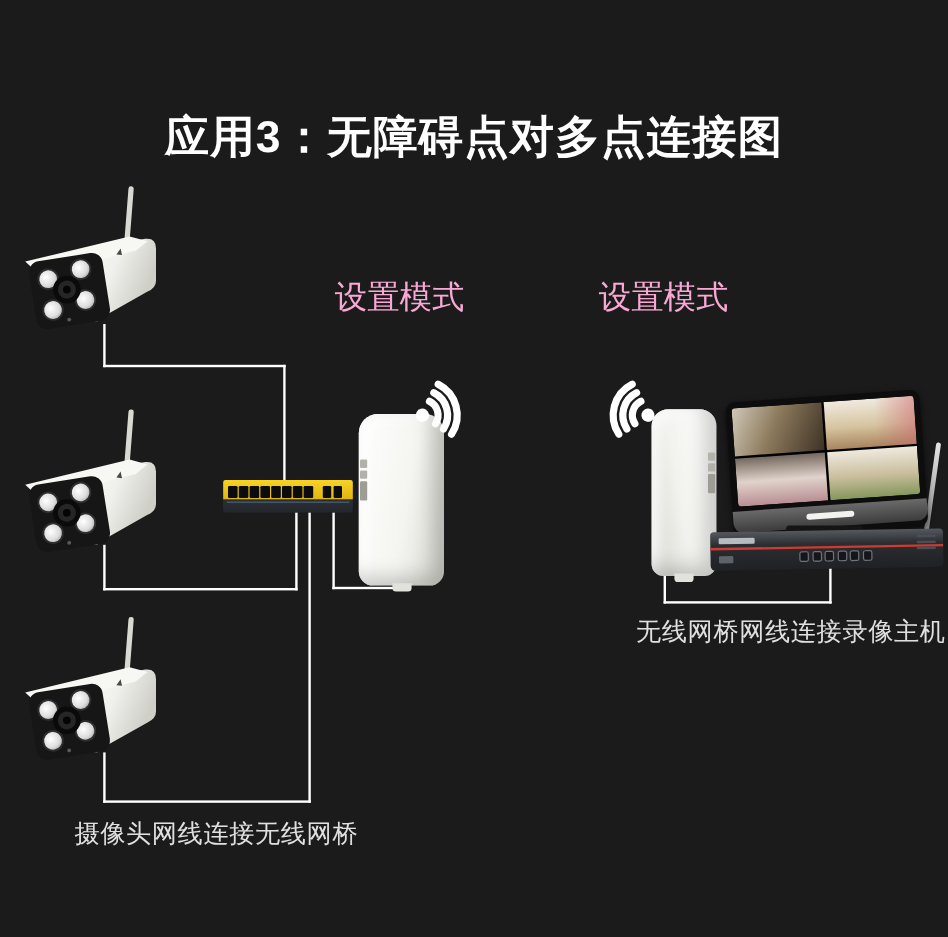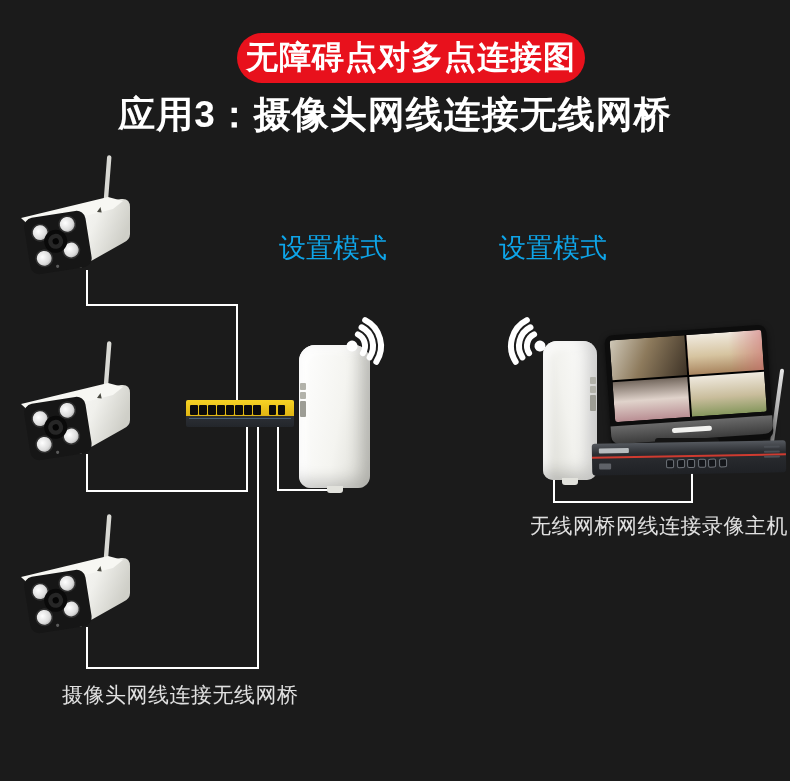--- a/index.html
+++ b/index.html
@@ -16,21 +16,21 @@
     display: flex; align-items: center; justify-content: center;
     color: #fff; font-size: 32px; font-weight: bold; letter-spacing: 1px;
   }
   .main-title {
     position: absolute; left: 0; top: 90px; width: 790px;
     text-align: center; color: #fff; font-size: 37px; font-weight: bold;
     letter-spacing: 1px;
   }
   
   .mode-label {
-    position: absolute; color: #0ea5e9; font-size: 27px; font-weight: 500;
+    position: absolute; color: #f9a8d4; font-size: 27px; font-weight: 500;
     text-align: center; line-height: 36px; width: 130px;
   }
   .mode-left  { left: 268px; top: 230px; }
   .mode-right { left: 488px; top: 230px; }
   
   .cable { position: absolute; background: #fff; }
   
   .camera-svg { position: absolute; width: 115px; height: 128px; }
   .cam-1 { left: 18px; top: 148px; }
   .cam-2 { left: 18px; top: 334px; }
@@ -176,24 +176,21 @@
         <g transform="rotate(-15 14 40)">
           <circle cx="14" cy="40" r="5.5" fill="#fff"></circle>
           <path d="M22.7 30.3 A13 13 0 0 1 22.7 49.7" fill="none" stroke="#fff" stroke-width="6" stroke-linecap="round"></path>
           <path d="M28.05 24.4 A21 21 0 0 1 28.05 55.6" fill="none" stroke="#fff" stroke-width="6" stroke-linecap="round"></path>
           <path d="M33.4 18.45 A29 29 0 0 1 33.4 61.55" fill="none" stroke="#fff" stroke-width="6" stroke-linecap="round"></path>
         </g>
       </symbol>
     </defs>
   </svg>
 
-  <div class="banner">
-    <span>无障碍点对多点连接图</span>
-  </div>
-  <div class="main-title">应用3：摄像头网线连接无线网桥</div>
+  <div class="main-title">应用3：无障碍点对多点连接图</div>
 
   <div class="mode-label mode-left">
     <span style="display:block">设置模式</span>
   </div>
   <div class="mode-label mode-right">
     <span style="display:block">设置模式</span>
   </div>
 
   <div class="cable" style="left:85.5px; top:270px; width:2px;  height:36px;"></div>
   <div class="cable" style="left:85.5px; top:304px; width:152px;height:2px;"></div>

